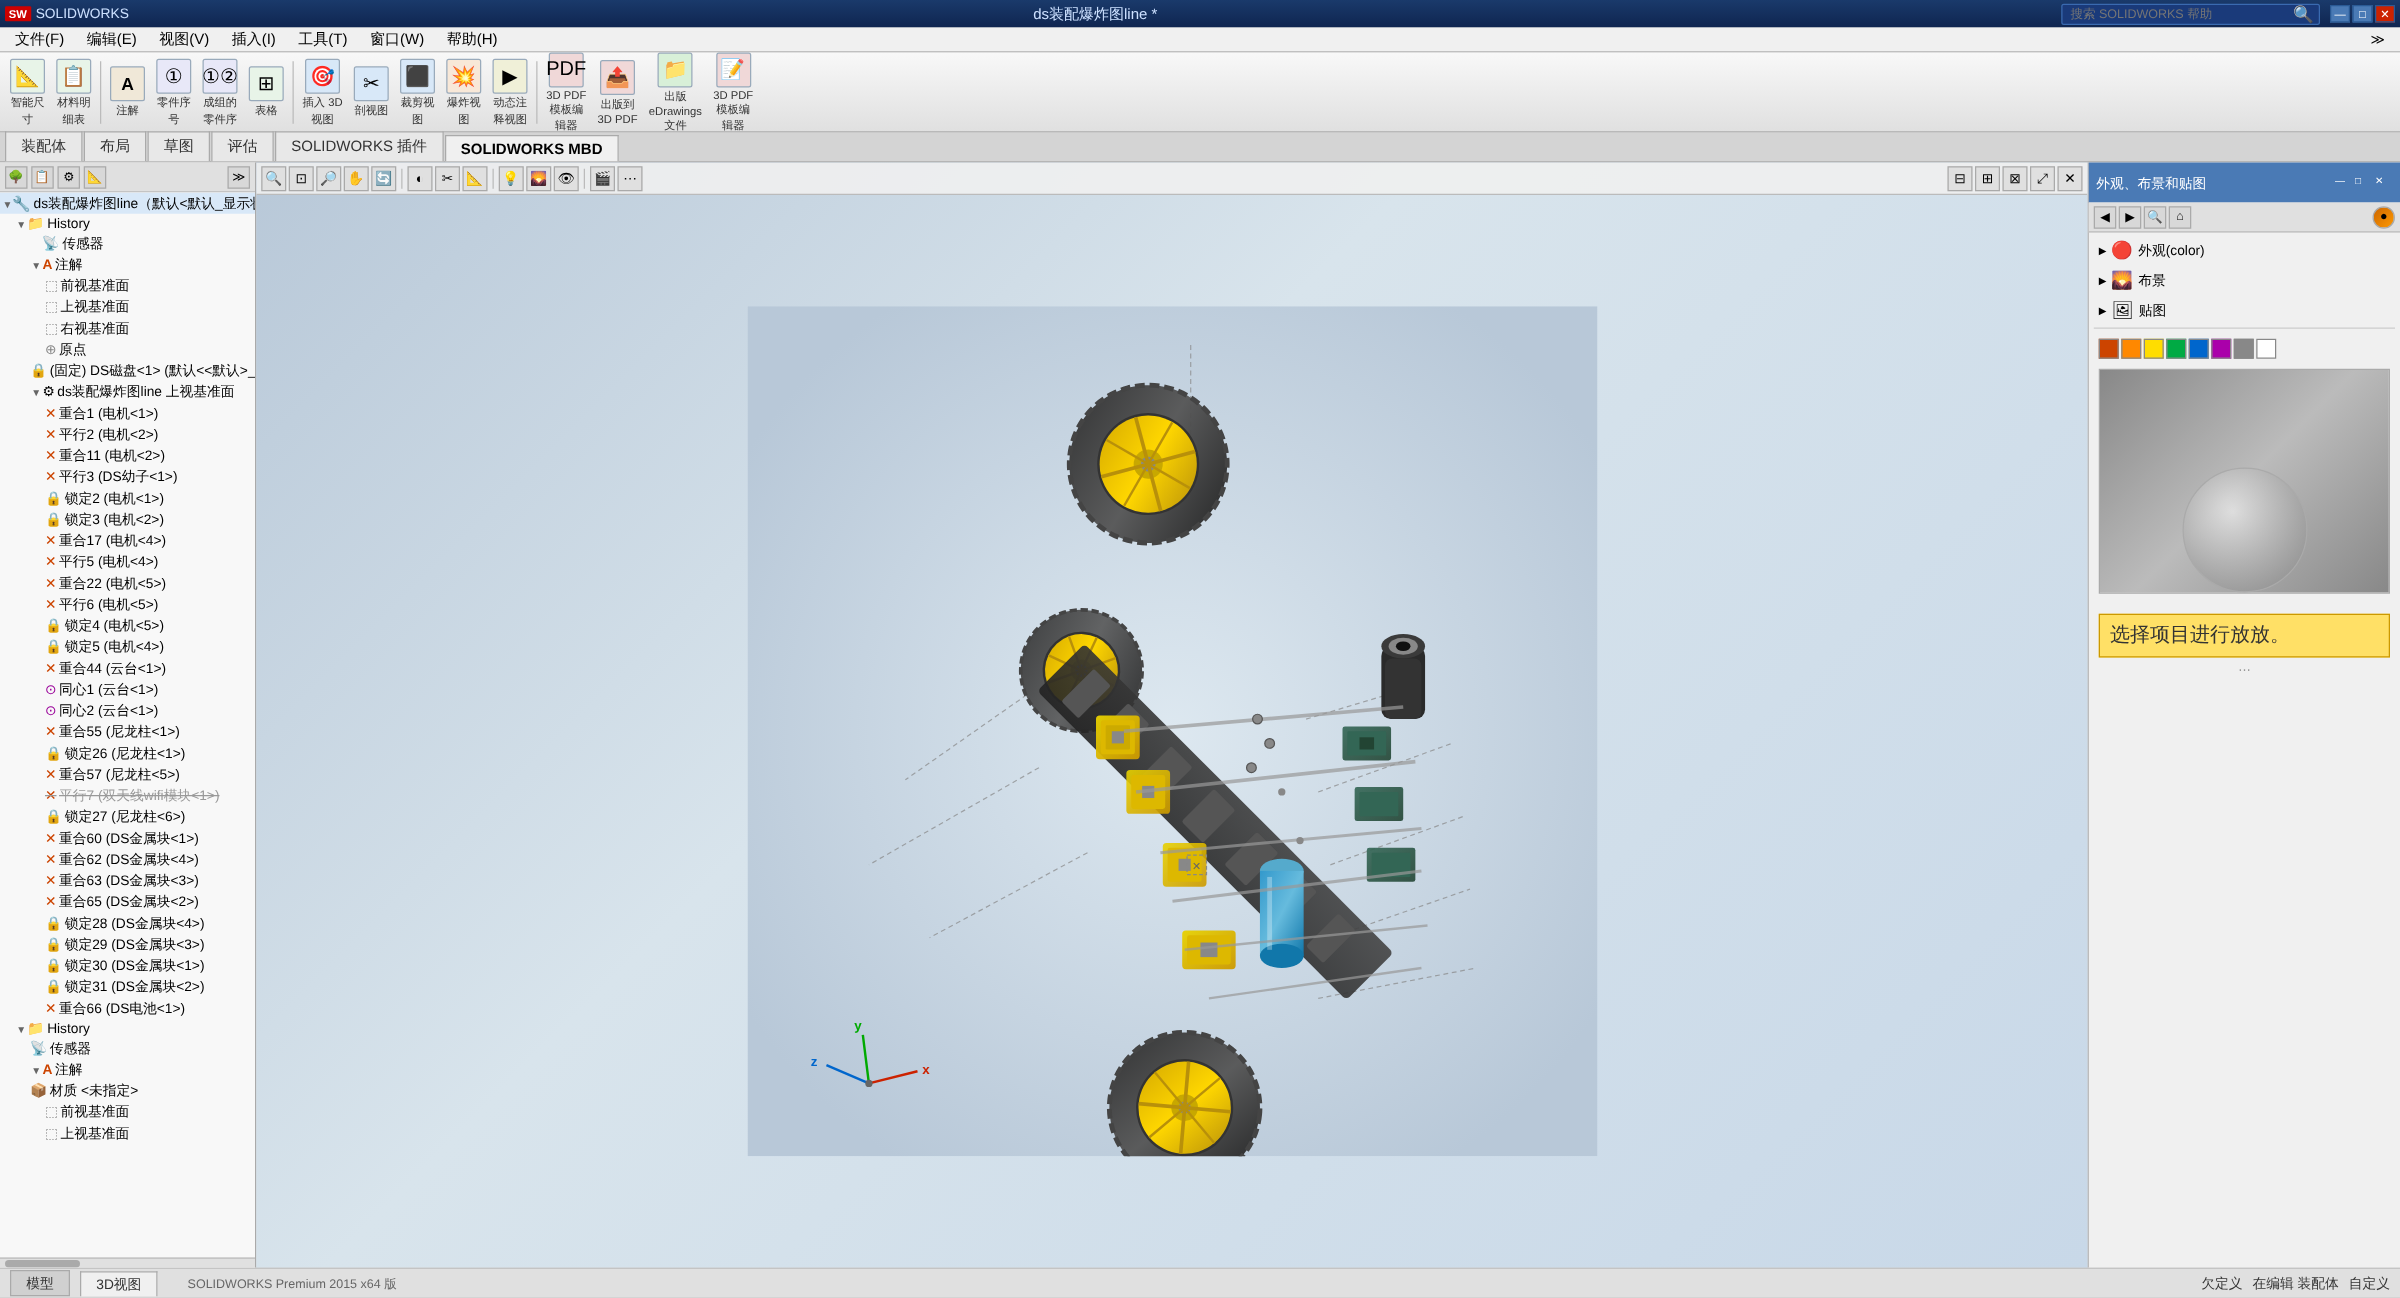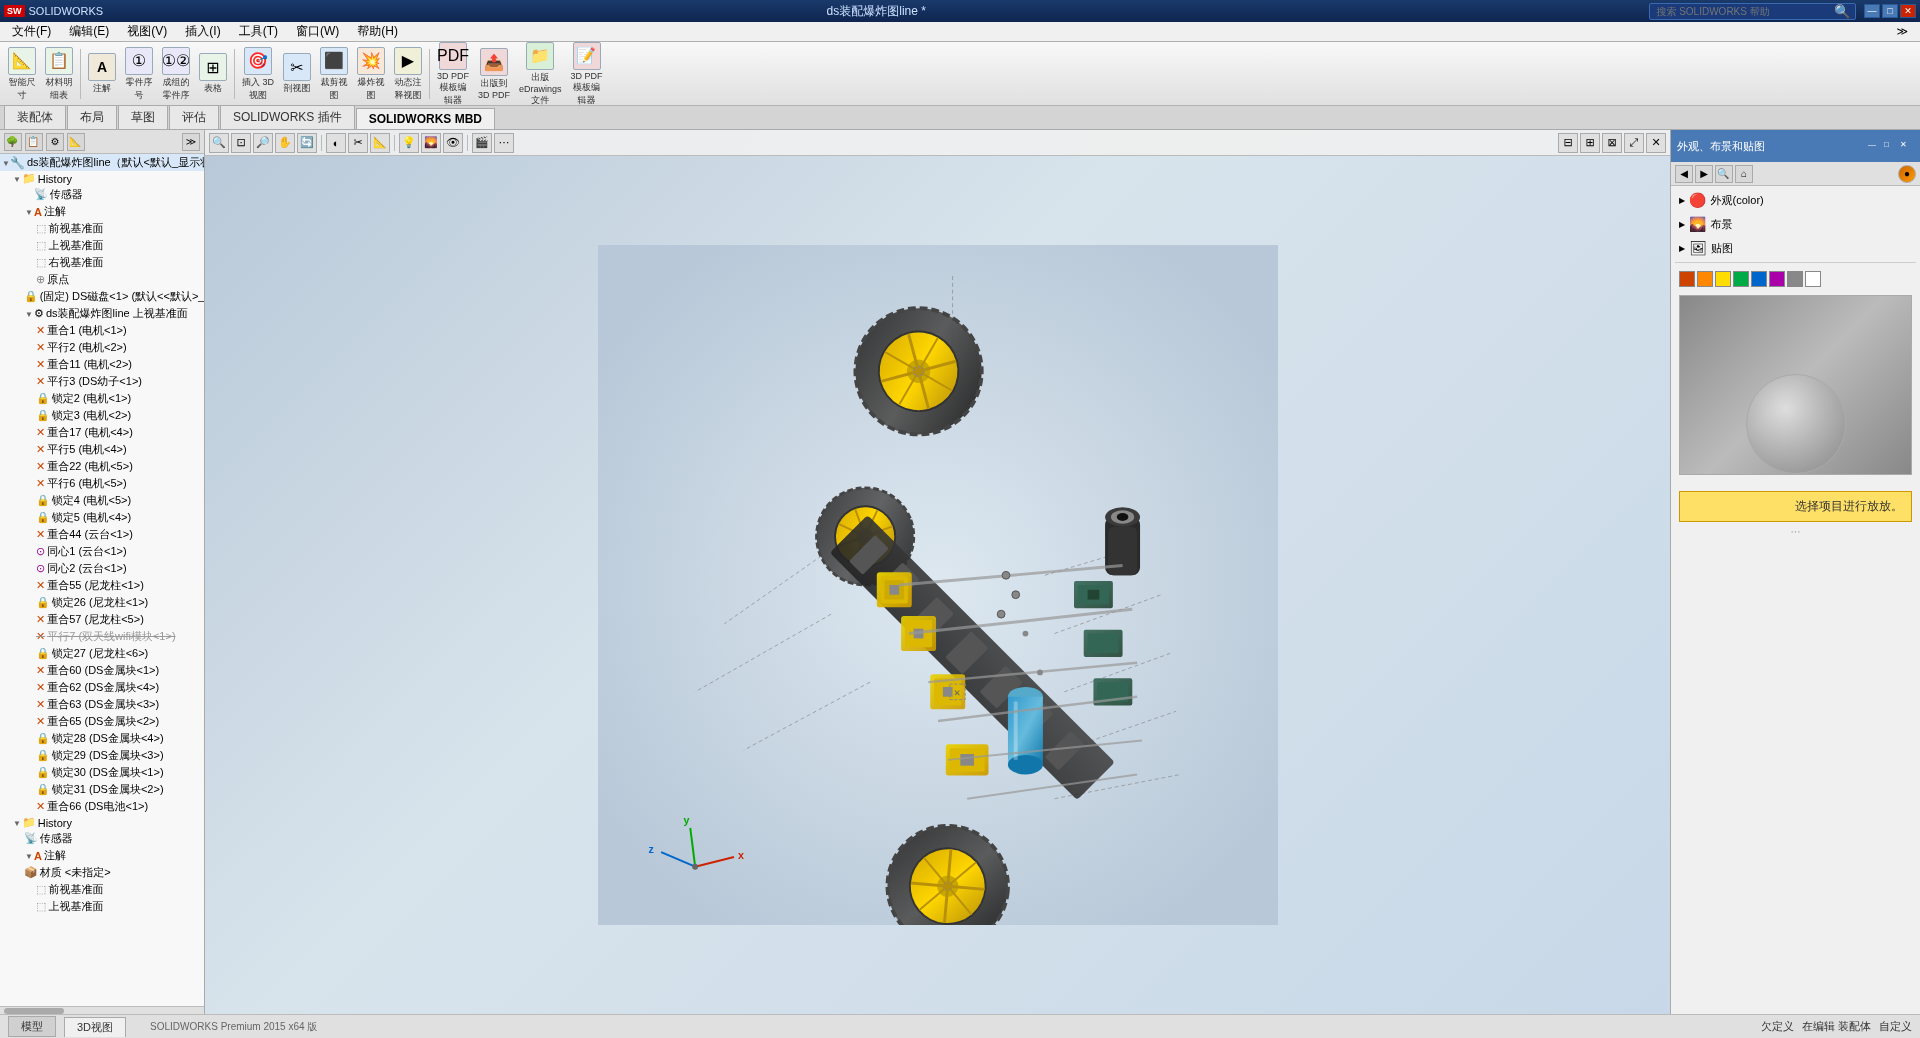--- a/index.html
+++ b/index.html
@@ -249,23 +249,23 @@
       border: 1px solid #aaa;
       display: flex;
       align-items: flex-end;
       justify-content: center;
     }
     #selection-prompt {
       margin: 4px;
       background: #ffe066;
       border: 1px solid #cc9900;
       padding: 6px 8px;
-      font-size: 12px;
+      font-size: 16px;
       color: #333;
-      text-align: right;
+      text-align: left;
     }
 
     
     #statusbar {
       height: 24px;
       background: #e0e0e0;
       border-top: 1px solid #bbb;
       display: flex;
       align-items: center;
       justify-content: space-between;

